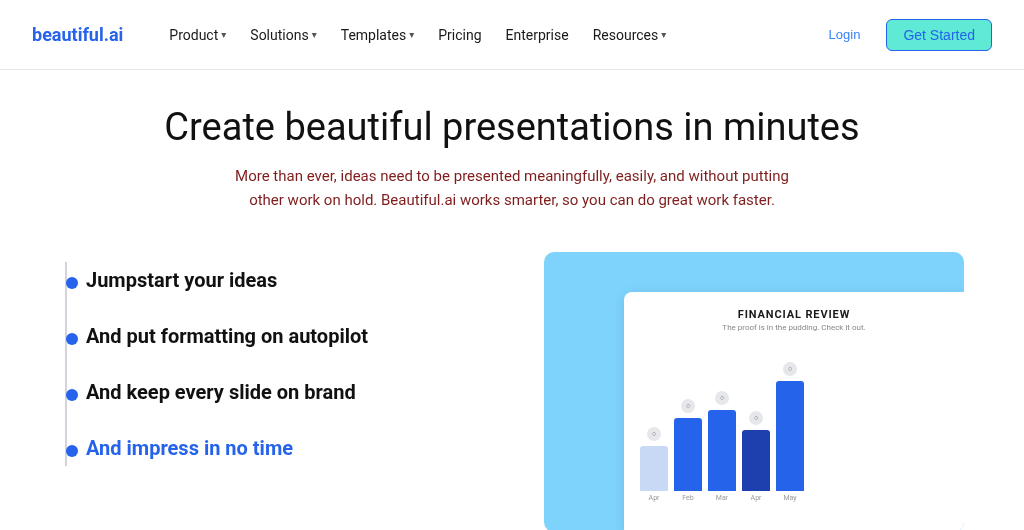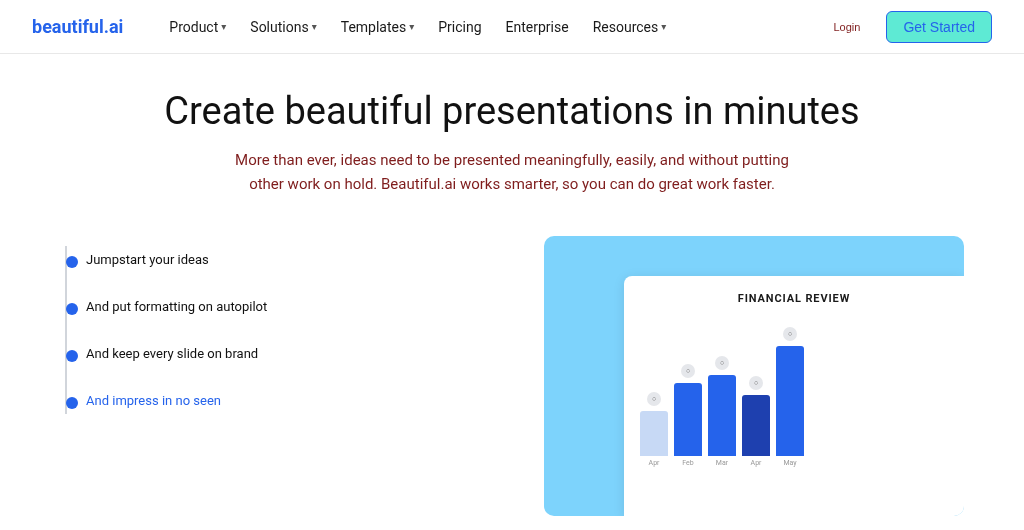--- a/index.html
+++ b/index.html
@@ -10,21 +10,21 @@
       width: 1024px;
       height: 530px;
       overflow: hidden;
     }
 
     
     nav {
       display: flex;
       align-items: center;
       padding: 0 32px;
-      height: 54px;
+      height: 70px;
       border-bottom: 1px solid #e8e8e8;
       background: #fff;
     }
     .logo {
       font-size: 18px;
       font-weight: 700;
       color: #1a1a1a;
       margin-right: 36px;
       white-space: nowrap;
     }
@@ -49,22 +49,22 @@
     .chevron {
       font-size: 10px;
       color: #555;
     }
     .nav-actions {
       display: flex;
       align-items: center;
       gap: 12px;
     }
     .btn-login {
-      font-size: 11px;
-      color: #7f1d1d;
+      font-size: 13px;
+      color: #3b82f6;
       padding: 7px 14px;
       cursor: pointer;
       border: none;
       background: none;
     }
     .btn-get-started {
       font-size: 14px;
       color: #2563eb;
       padding: 7px 16px;
       border: 1.5px solid #2563eb;
@@ -133,22 +133,22 @@
       border-radius: 50%;
       background: #2563eb;
       margin-top: 3px;
       flex-shrink: 0;
       position: absolute;
       left: -14px;
       top: 50%;
       transform: translateY(-50%);
     }
     .feature-text {
-      font-size: 13px;
-      font-weight: 400;
+      font-size: 20px;
+      font-weight: 700;
       color: #111;
       padding-left: 6px;
     }
     .feature-text.accent {
       color: #2563eb;
     }
 
     
     .preview-card {
       width: 420px;
@@ -296,27 +296,28 @@
       <div class="feature-item">
         <div class="feature-dot"></div>
         <div class="feature-text">And put formatting on autopilot</div>
       </div>
       <div class="feature-item">
         <div class="feature-dot"></div>
         <div class="feature-text">And keep every slide on brand</div>
       </div>
       <div class="feature-item">
         <div class="feature-dot"></div>
-        <div class="feature-text accent">And impress in no seen</div>
+        <div class="feature-text accent">And impress in no time</div>
       </div>
     </div>
 
   <div class="preview-card">
     <div class="slide-inner">
       <div class="slide-title">FINANCIAL REVIEW</div>
+      <div class="slide-subtitle">The proof is in the pudding. Check it out.</div>
       <div class="slide-content">
         <div class="bars-area">
 
         <div class="bar-group">
               <div class="bar-icon">○</div>
               <div class="bar" style="height: 45px; background: rgb(199, 217, 245);"></div>
               <div class="bar-label">Apr</div>
             </div>
             <div class="bar-group">
               <div class="bar-icon">○</div>

